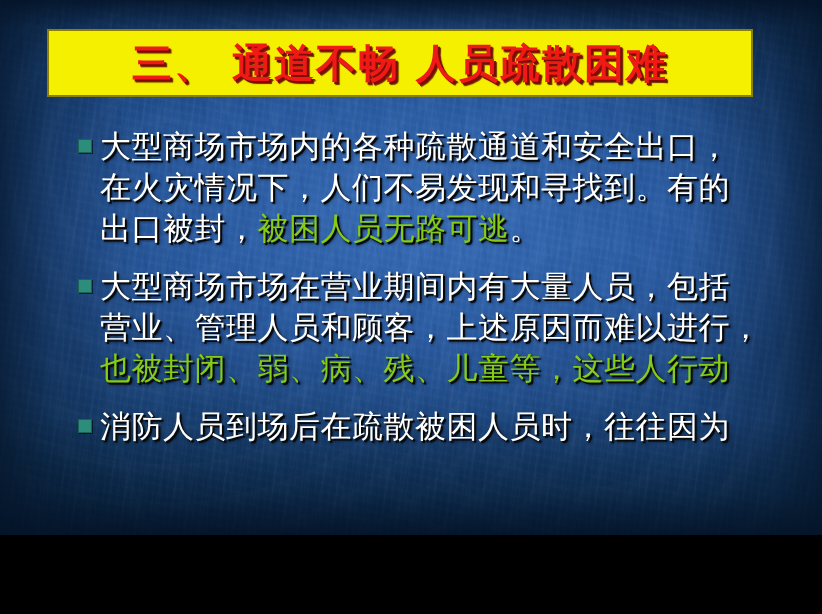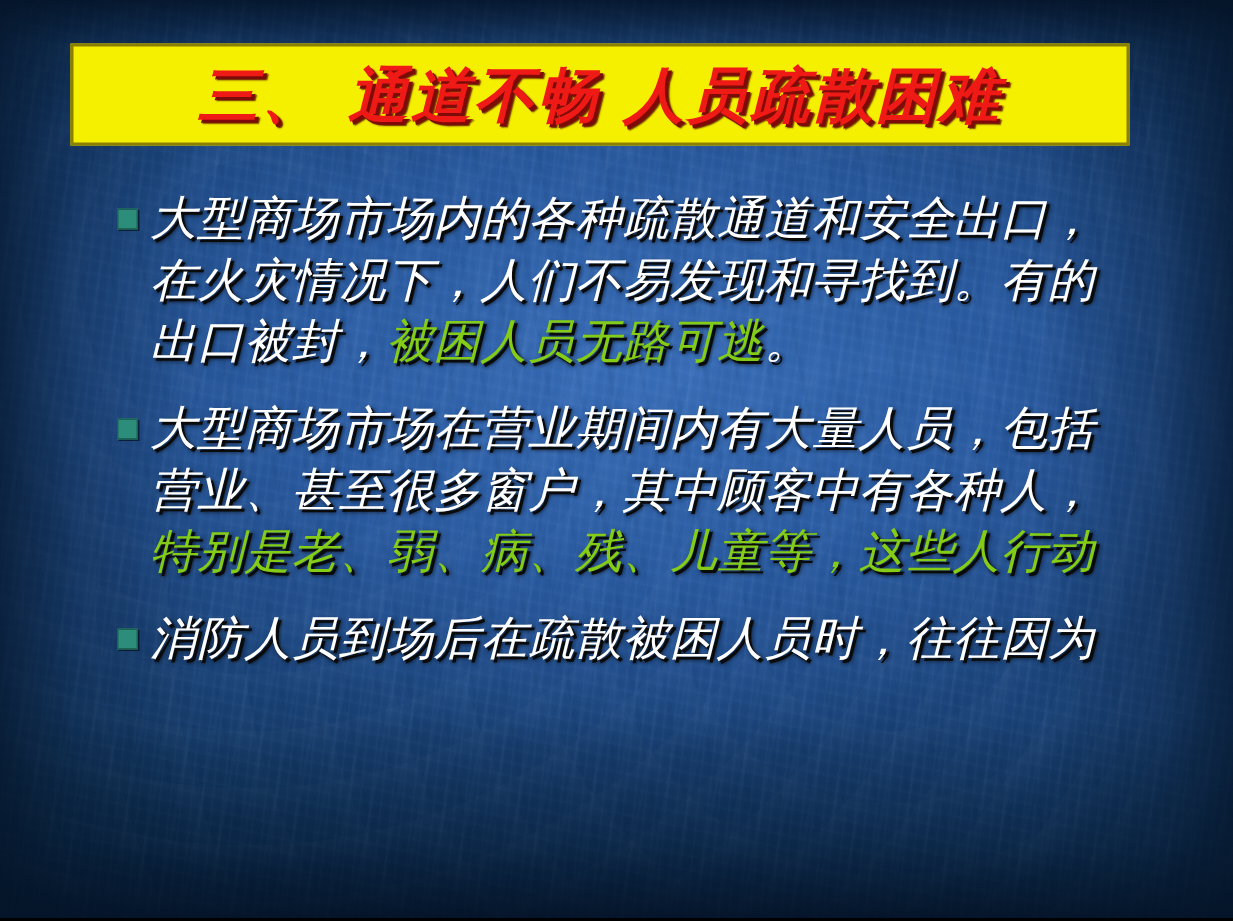--- a/index.html
+++ b/index.html
@@ -4,26 +4,25 @@
 <style>
   html, body {
     margin: 0;
     padding: 0;
     background: #000;
   }
 
   #slide {
     position: relative;
     width: 822px;
-    height: 612px;
+    height: 535px;
     overflow: hidden;
     font-family: "DejaVu Sans", "Liberation Sans", sans-serif;
     background-color: #1d4f8c;
     box-sizing: border-box;
-    font-style: italic;
   }
 
   
   .bg-layer {
     position: absolute;
     inset: 0;
     pointer-events: none;
   }
 
   .bg-base {
@@ -201,22 +200,22 @@
       <div class="bullet-block">
         <span class="bullet-marker"></span>
         <div class="line"><span class="seg t-white">大型商场市场内的各种疏散通道和安全出口，</span></div>
         <div class="line"><span class="seg t-white">在火灾情况下，人们不易发现和寻找到。有的</span></div>
         <div class="line"><span class="seg t-white">出口被封，</span><span class="seg t-red">被困人员无路可逃</span><span class="seg t-white">。</span></div>
       </div>
       <div class="gap"></div>
       <div class="bullet-block">
         <span class="bullet-marker"></span>
         <div class="line"><span class="seg t-white">大型商场市场在营业期间内有大量人员，包括</span></div>
-        <div class="line"><span class="seg t-white">营业、甚至很多窗户，其中顾客中有各种人，</span></div>
-        <div class="line"><span class="seg t-red">特别是老、弱、病、残、儿童等，这些人行动</span></div>
+        <div class="line"><span class="seg t-white">营业、管理人员和顾客，上述原因而难以进行，</span></div>
+        <div class="line"><span class="seg t-red">也被封闭、弱、病、残、儿童等，这些人行动</span></div>
       </div>
       <div class="gap"></div>
       <div class="bullet-block">
         <span class="bullet-marker"></span>
         <div class="line"><span class="seg t-white">消防人员到场后在疏散被困人员时，往往因为</span></div>
       </div>
     </div>
 
 </div>
 

